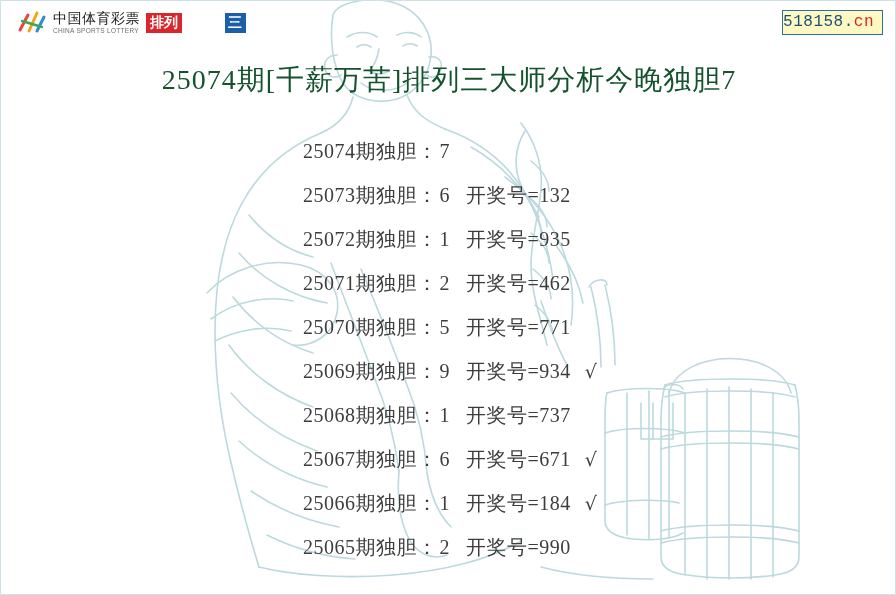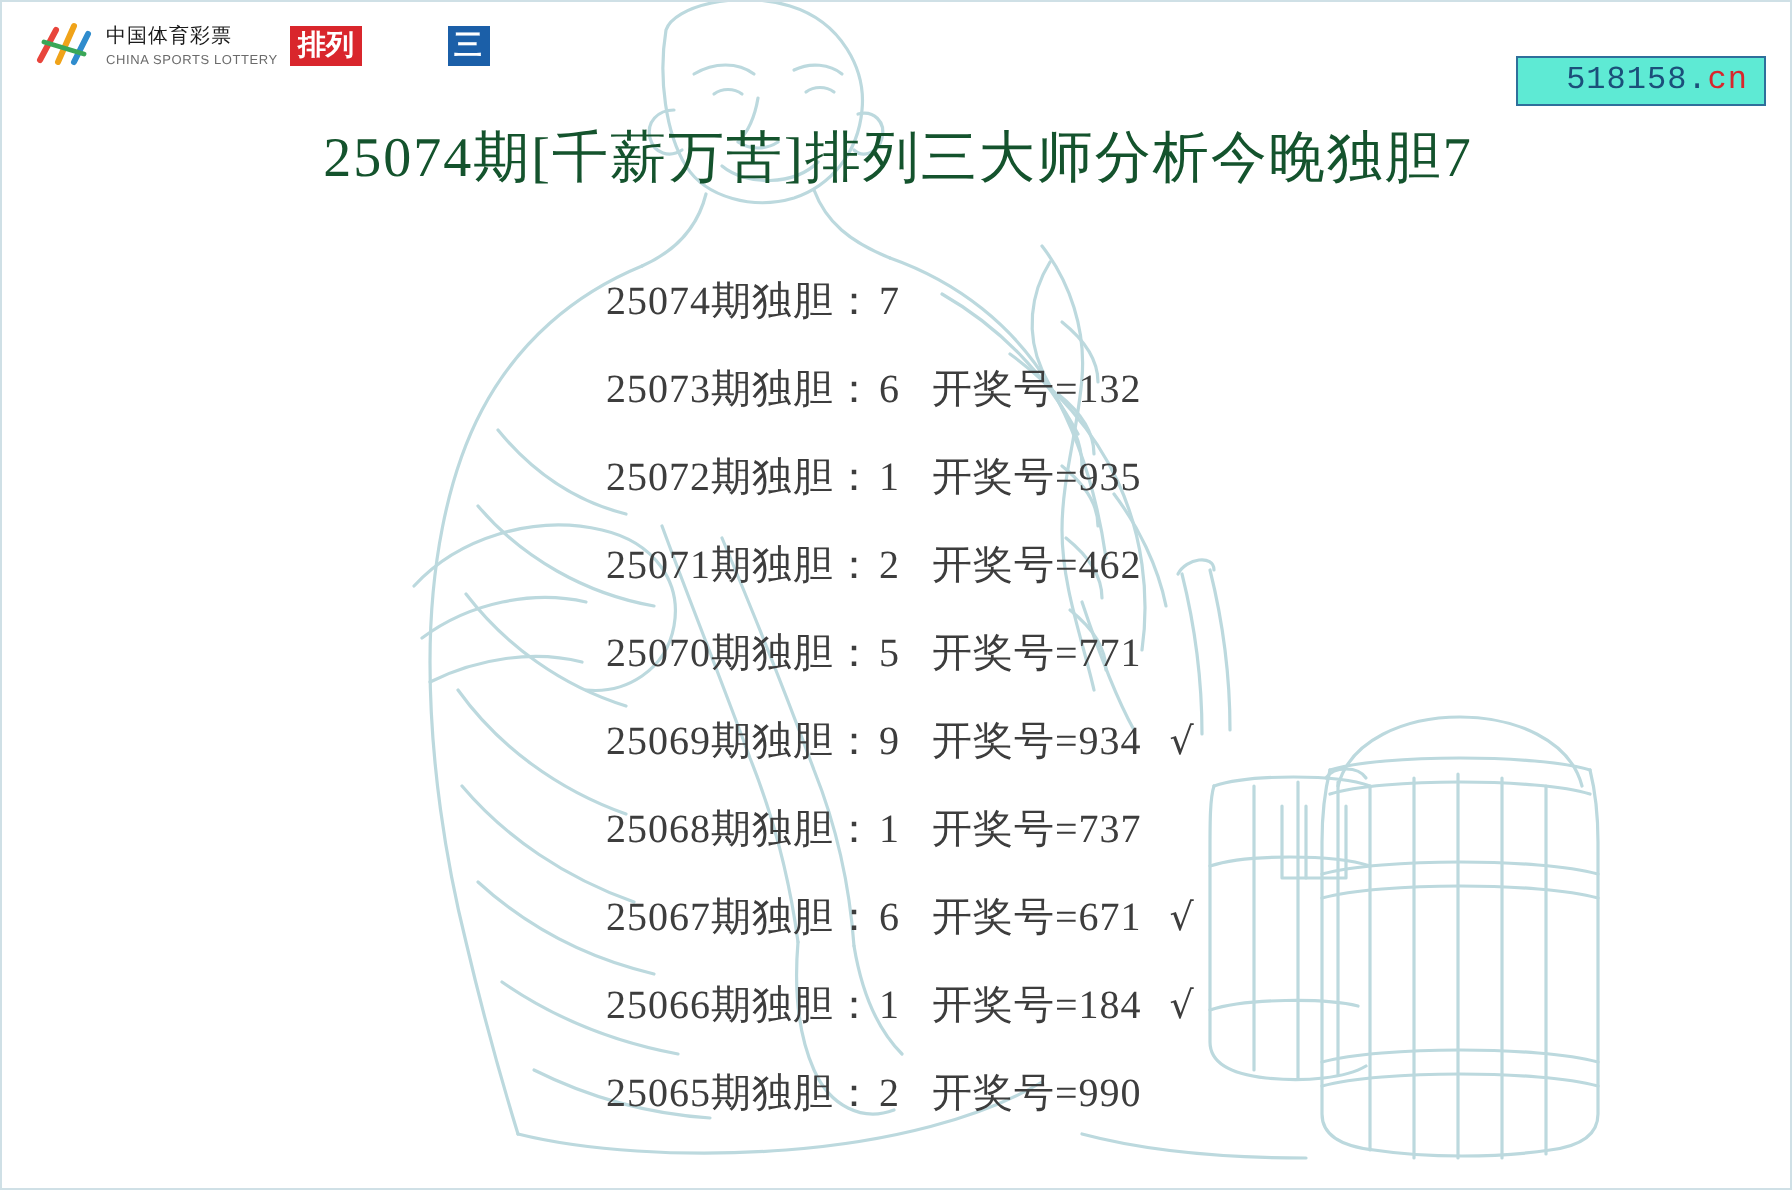--- a/index.html
+++ b/index.html
@@ -56,21 +56,21 @@
     margin-right: 6px;
   }
   #logo-text {
     display: flex;
     flex-direction: column;
     justify-content: center;
     height: 30px;
   }
   #logo-cn {
     font-family: "Liberation Sans", sans-serif;
-    font-size: 10px;
+    font-size: 14px;
     color: #1a1a1a;
     line-height: 15px;
     letter-spacing: 0.5px;
   }
   #logo-en {
     font-family: "Liberation Sans", sans-serif;
     font-size: 6.5px;
     color: #6b6b6b;
     line-height: 9px;
     letter-spacing: 0.3px;
@@ -96,24 +96,24 @@
     color: #ffffff;
     font-family: "Liberation Sans", sans-serif;
     font-size: 14px;
     font-weight: bold;
     padding: 2px 4px 3px 3px;
     line-height: 15px;
   }
   #site-stamp {
     position: absolute;
     right: 14px;
-    top: 27px;
-    background: #5eead4;
+    top: 9px;
+    background: #fef9c3;
     border: 1px solid #2f6f9b;
-    padding: 2px 8px 3px 24px;
+    padding: 2px 8px 3px 0;
     font-family: "Liberation Mono", monospace;
     font-size: 16px;
     line-height: 18px;
     color: #1b4f7a;
     letter-spacing: 0.5px;
   }
   #site-stamp .dotcn { color: #d9262c; }
 
   
   #title {

